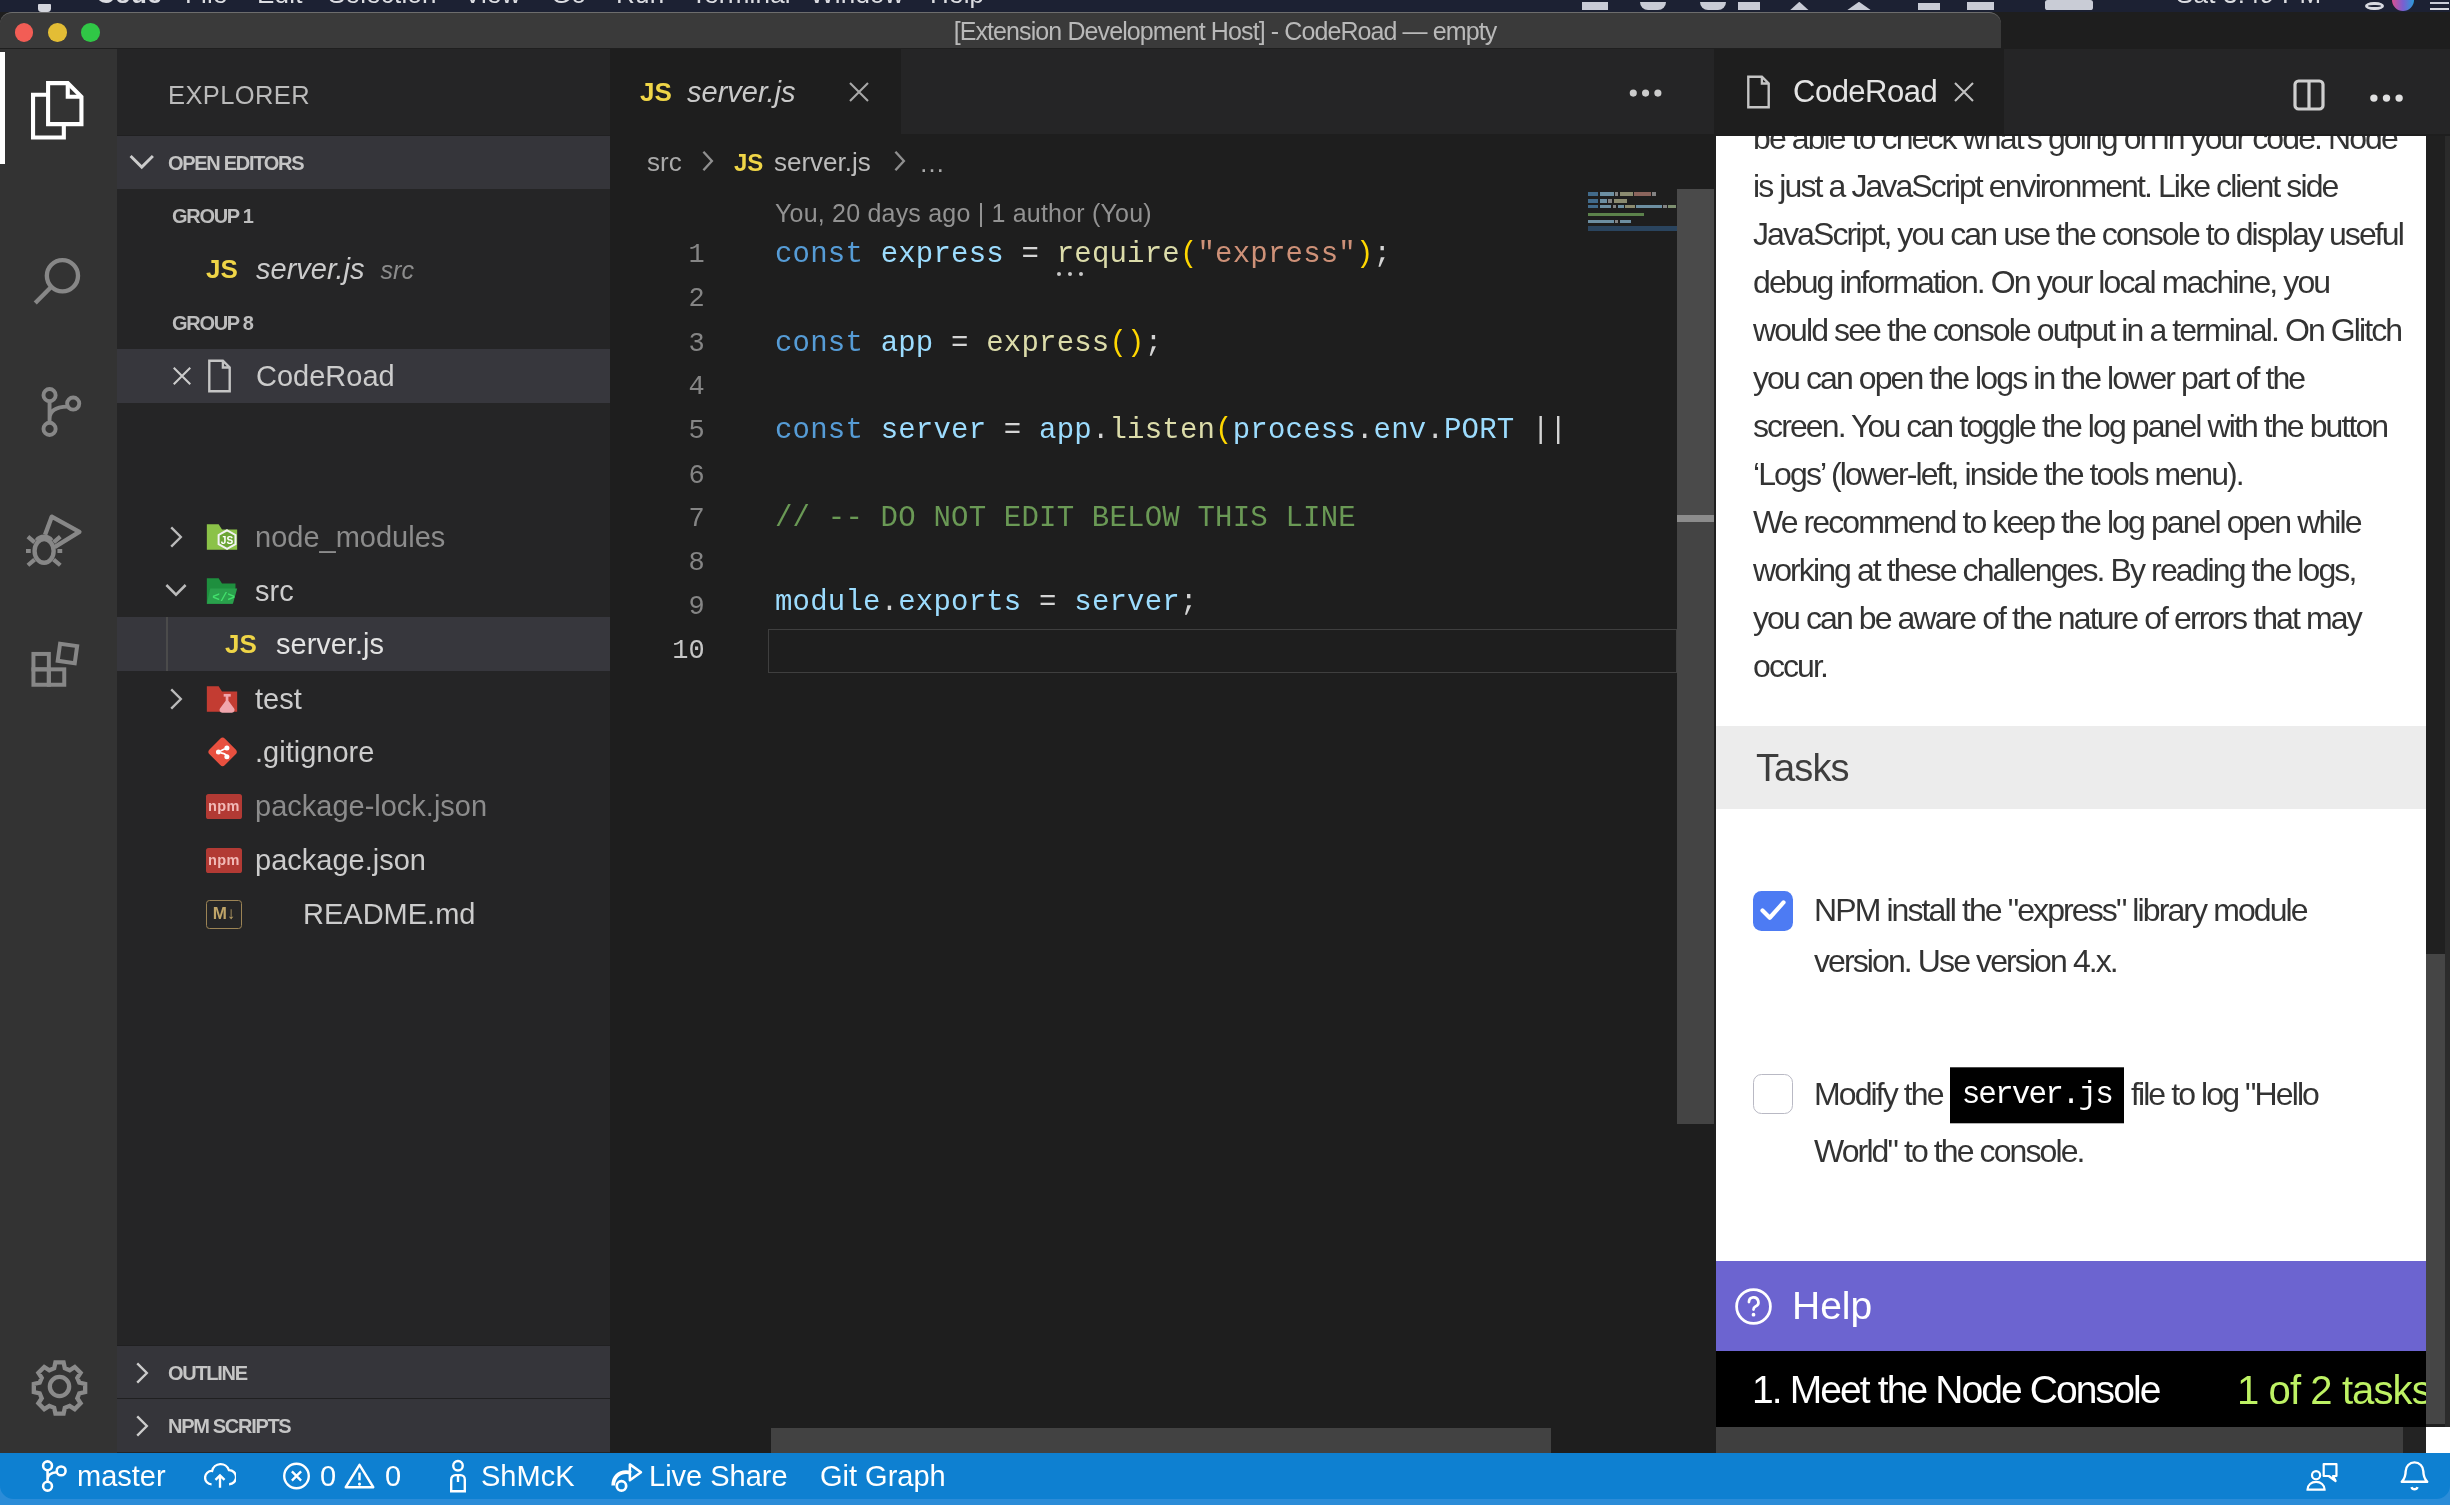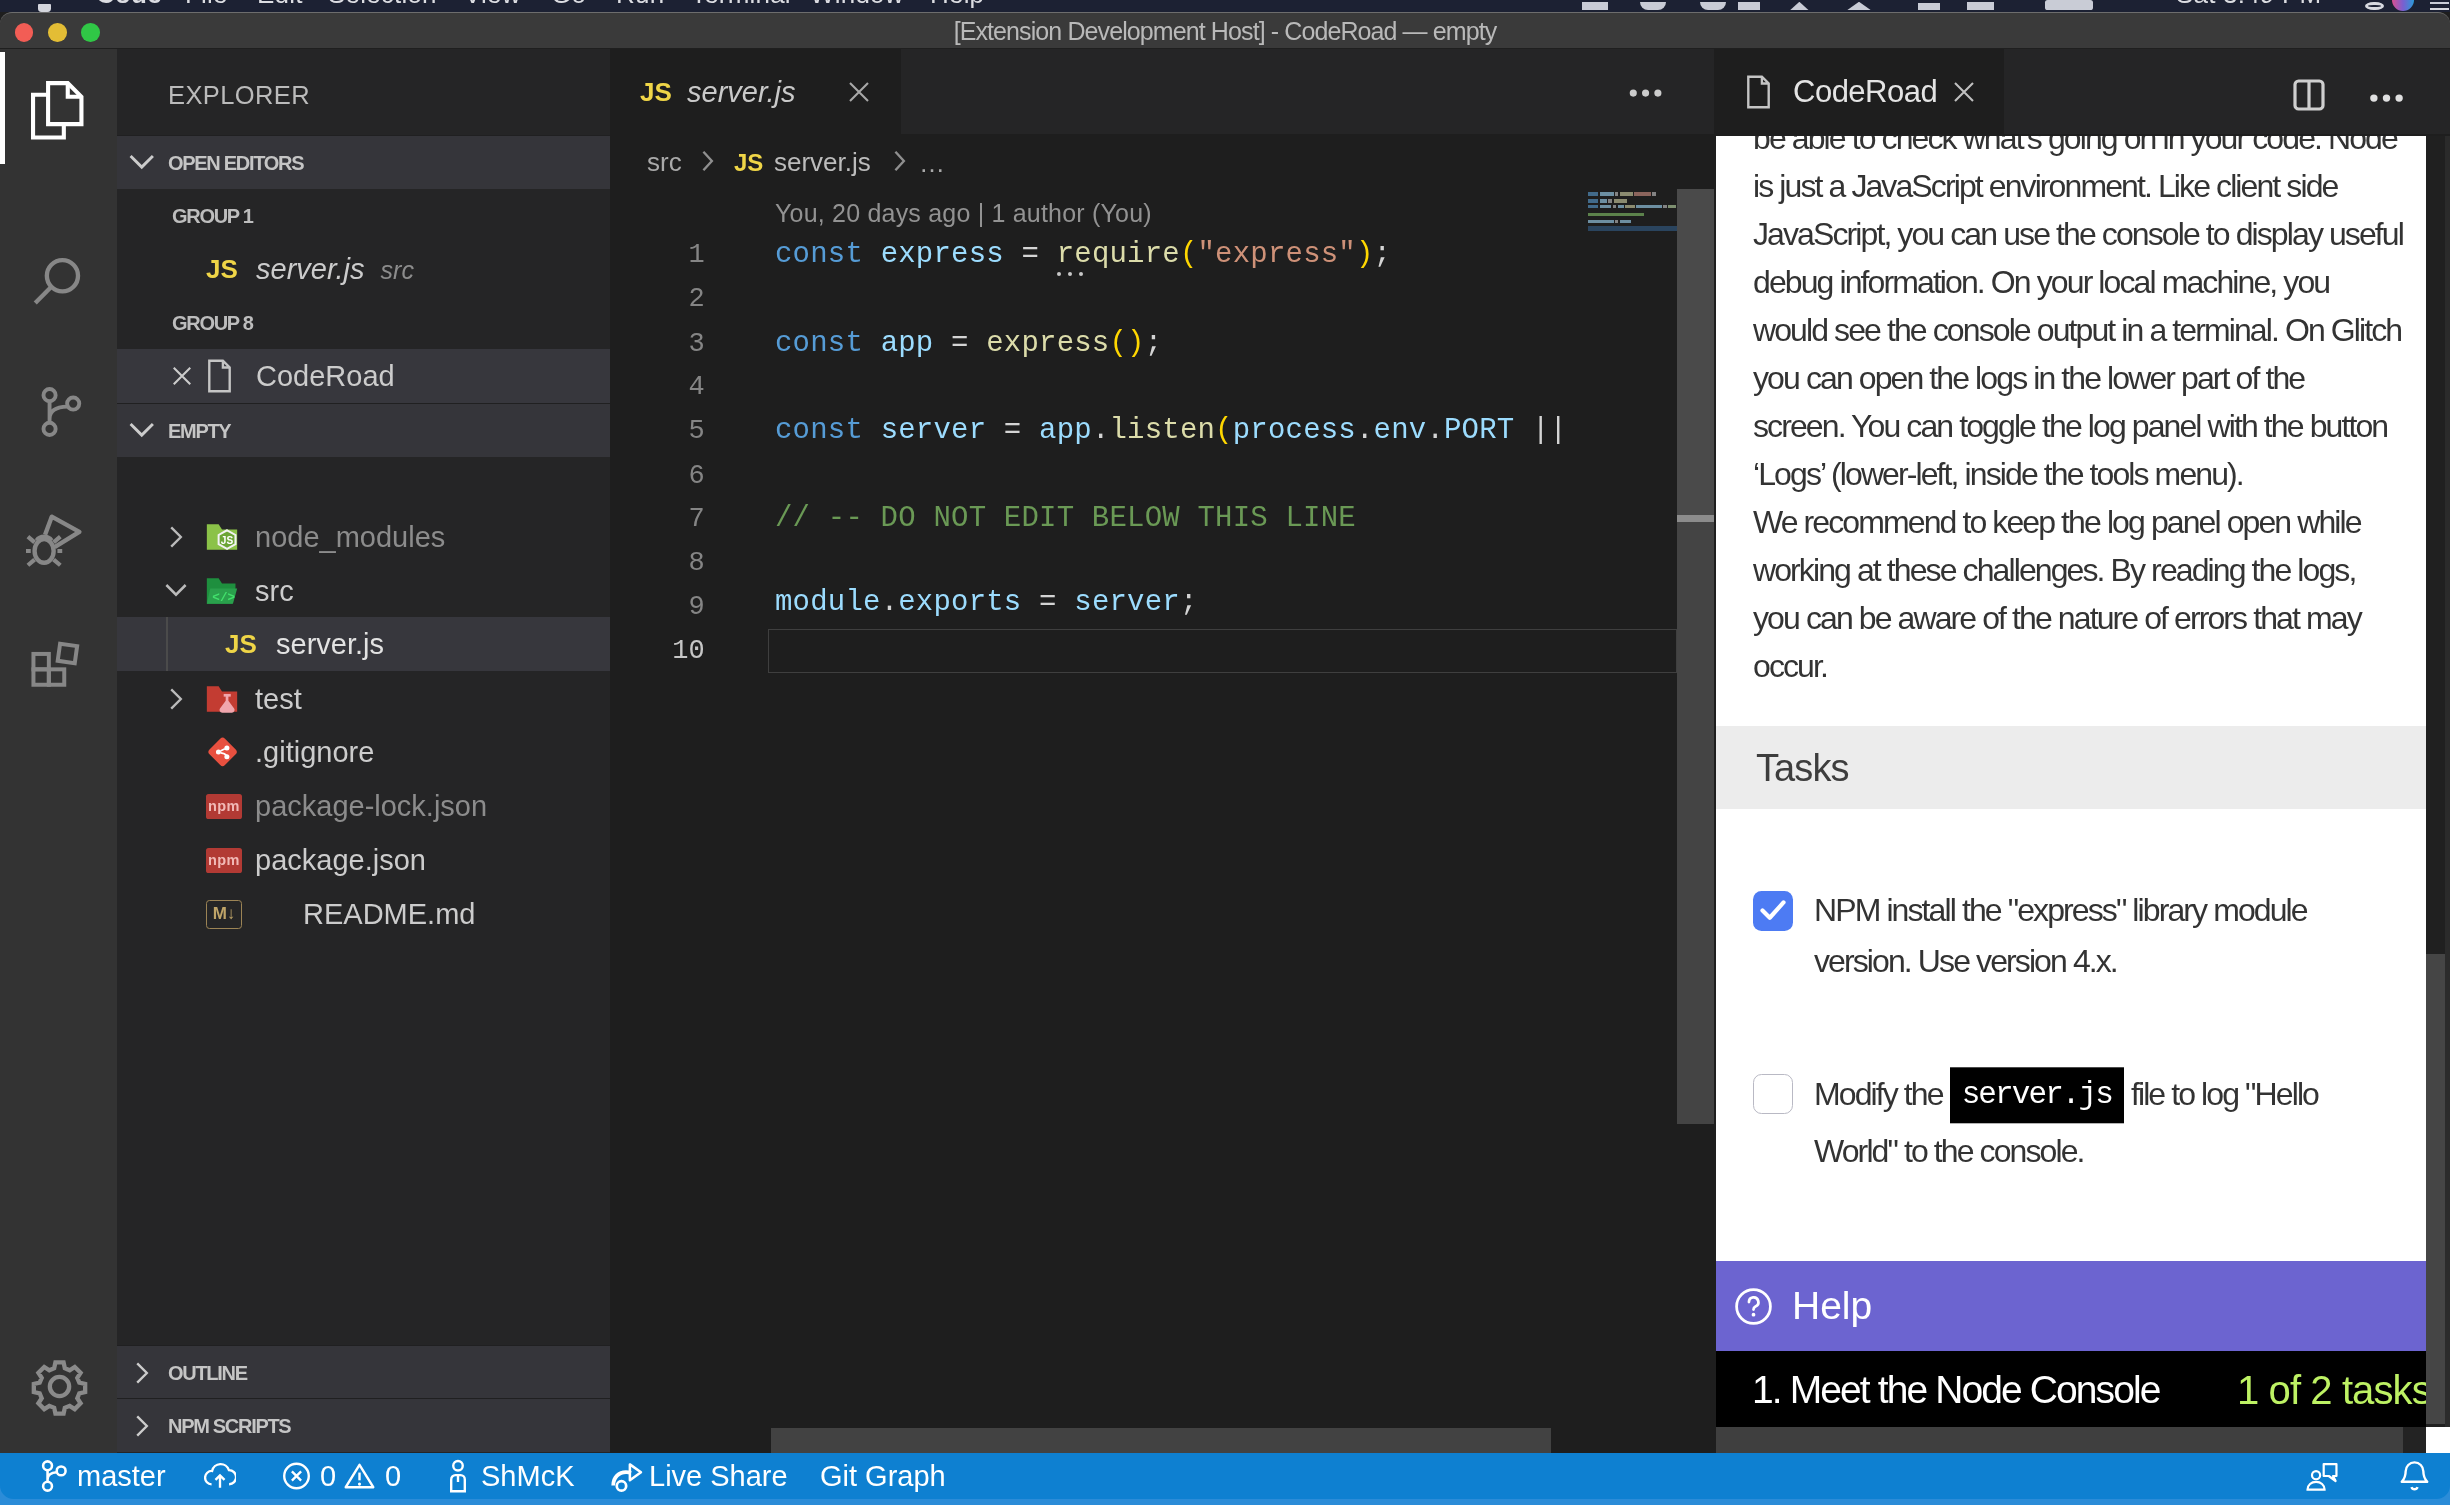--- a/index.html
+++ b/index.html
@@ -4,21 +4,21 @@
 <style>
   * { margin:0; padding:0; box-sizing:border-box; }
   html,body { width:2450px; height:1506px; overflow:hidden; background:#1e1e1e;
     font-family:"Liberation Sans", sans-serif; }
   .abs { position:absolute; }
   #page { position:relative; width:2450px; height:1506px; overflow:hidden; }
   
   #menubar { left:0; top:0; width:2450px; height:12px; background:#1c2133; overflow:hidden; z-index:50;}
   #menubar .mtxt { position:absolute; top:-21px; color:#dcdde2; font-size:26px; font-weight:600; letter-spacing:0.2px; }
   
-  #titlebar { left:0; top:12px; width:2450px; height:37px; background:#3a3a3a; z-index:40; border-radius:12px 12px 0 0; border-top:1.7px solid #6d6d6d; border-bottom:1.7px solid #1f1f1f; box-sizing:border-box;}
+  #titlebar { left:0; top:12px; width:2001px; height:37px; background:#3a3a3a; z-index:40; border-radius:12px 12px 0 0; border-top:1.7px solid #6d6d6d; border-bottom:1.7px solid #1f1f1f; box-sizing:border-box;}
   .tl { position:absolute; top:10.2px; width:18.7px; height:18.7px; border-radius:50%; }
   #title-text { position:absolute; top:4.3px; left:0; width:2450px; text-align:center;
      color:#b9b9b9; font-size:25px; letter-spacing:-0.9px; }
   
   #activitybar { left:0; top:49px; width:117px; height:1404px; background:#333333; }
   
   #sidebar { left:117px; top:49px; width:493px; height:1404px; background:#252526; overflow:hidden;}
   .row { position:absolute; left:0; width:493px; height:54px; }
   .sechead { background:#35353a; border-top:1.7px solid #202021; }
   .selrow { background:#37373d; }
@@ -146,26 +146,20 @@
       </div>
     <div class="row selrow" style="top:300px;">
       <svg class="chev" style="left:54px;top:16px;" width="22" height="22" viewBox="0 0 16 16">
           <path d="M2 2 l12 12 M14 2 L2 14" stroke="#cccccc" stroke-width="1.5"></path>
         </svg>
       <svg class="chev" style="left:88px;top:10.2px;" width="29" height="34" viewBox="0 0 16 20">
           <path d="M2 1 h8 l4 4 v14 h-12 z M10 1 v4 h4" fill="none" stroke="#c5c5c5" stroke-width="1.4"></path>
         </svg>
       <div class="lbl" style="left:139px;">CodeRoad</div>
     </div>
-    <div class="row sechead" style="top:354px;">
-      <svg class="chev" style="left:12px;top:17px;" width="25.5" height="18.7" viewBox="0 0 16 10">
-          <path d="M1 1 l7 7 7-7" fill="none" stroke="#cccccc" stroke-width="1.8"></path>
-        </svg>
-      <div class="lbl lblbold" style="left:51px;">EMPTY</div>
-    </div>
 
     <div class="row" style="top:461px;">
       <svg class="chev" style="left:49px;top:16px;" width="18.7" height="22" viewBox="0 0 10 16">
           <path d="M2 1 l7 7 -7 7" fill="none" stroke="#bbbbbb" stroke-width="1.7"></path>
         </svg>
       <svg class="chev" style="left:88px;top:11px;" width="34" height="32" viewBox="0 0 20 19">
         <path d="M1 2 h7 l2 3 h9 v12 h-18 z" fill="#8bc248"></path>
         <path d="M13 5.5 l5 2.8 v5.4 l-5 2.8 -5-2.8 v-5.4 z" fill="#6ca536" stroke="#f2f2f2" stroke-width="1.2"></path>
         <text x="13" y="13.6" font-size="6" fill="#ffffff" text-anchor="middle" font-family="Liberation Sans" font-weight="bold">JS</text>
       </svg>

